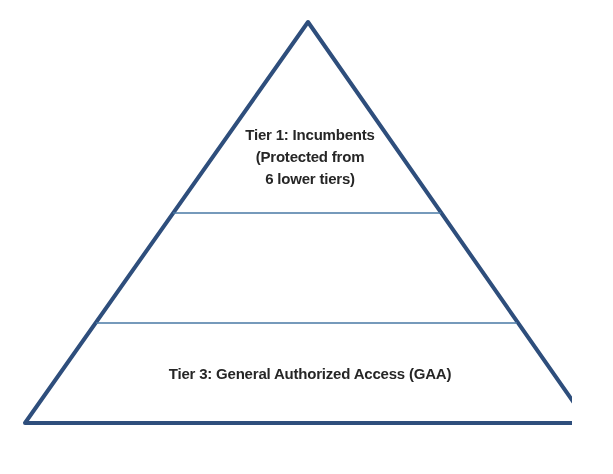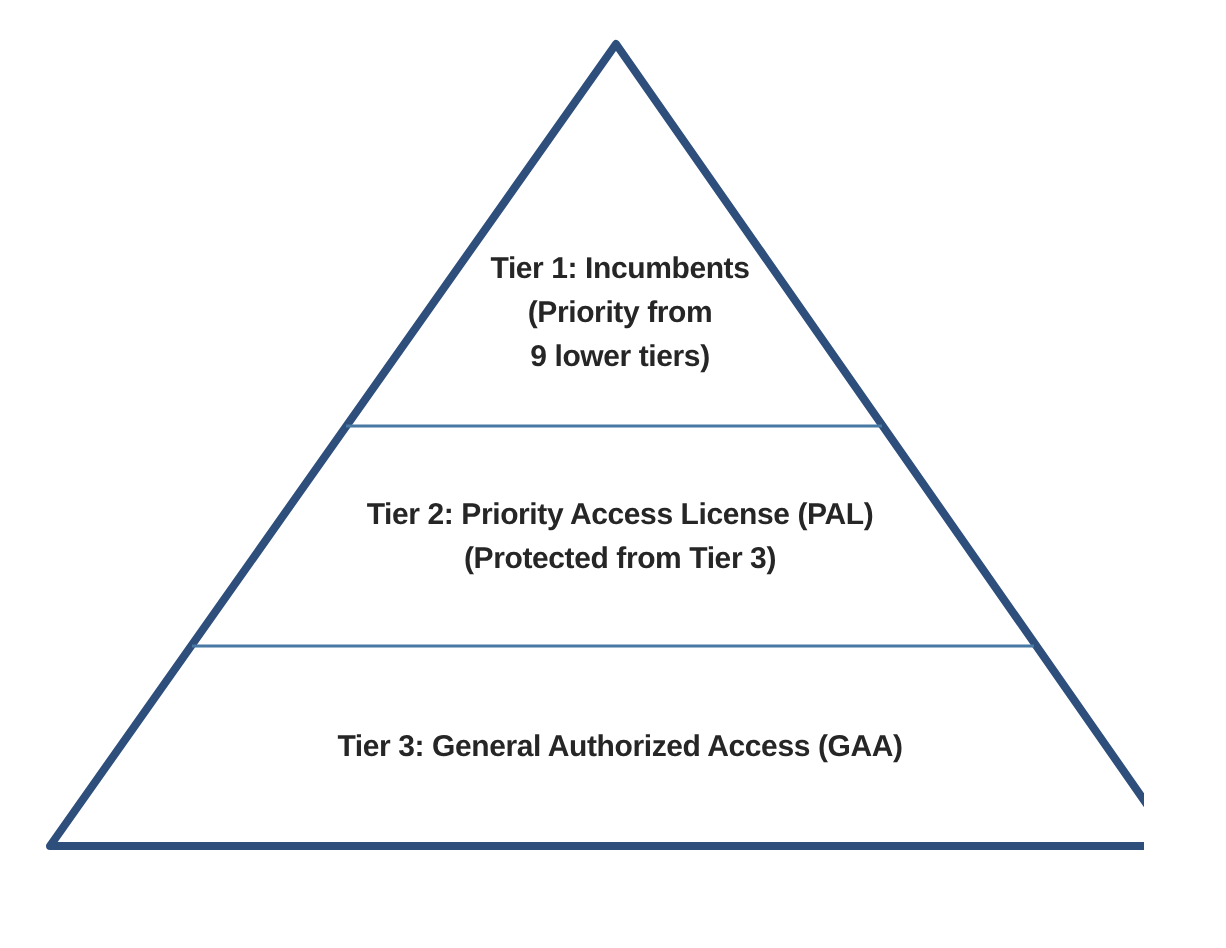--- a/index.html
+++ b/index.html
@@ -45,26 +45,22 @@
 <div class="canvas">
 
   <svg class="pyramid-svg" viewBox="0 0 613 474" xmlns="http://www.w3.org/2000/svg">
     <polygon points="308,22 588,423 25,423" fill="none" stroke-width="4" stroke-linejoin="round" stroke="#2E4E7C"></polygon>
     <line x1="173" y1="213" x2="441" y2="213" stroke-width="1.4" stroke="#4878A4"></line>
     <line x1="96" y1="323" x2="517" y2="323" stroke-width="1.4" stroke="#4878A4"></line>
   </svg>
 
   <div class="tier-label tier-1-label">
     <span class="line">Tier 1: Incumbents</span>
-    <span class="line">(Priority from</span>
-    <span class="line">9 lower tiers)</span>
+    <span class="line">(Protected from</span>
+    <span class="line">6 lower tiers)</span>
   </div>
 
-  <div class="tier-label tier-2-label">
-    <span class="line">Tier 2: Priority Access License (PAL)</span>
-    <span class="line">(Protected from Tier 3)</span>
-  </div>
 
   <div class="tier-label tier-3-label">
     <span class="line">Tier 3: General Authorized Access (GAA)</span>
   </div>
 
 </div>
 
 </body></html>

